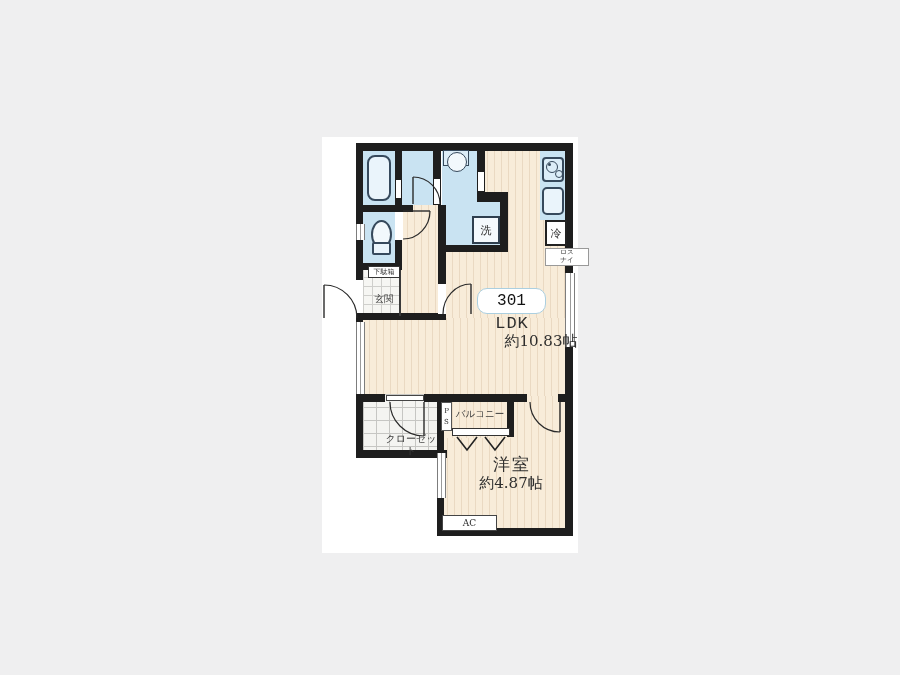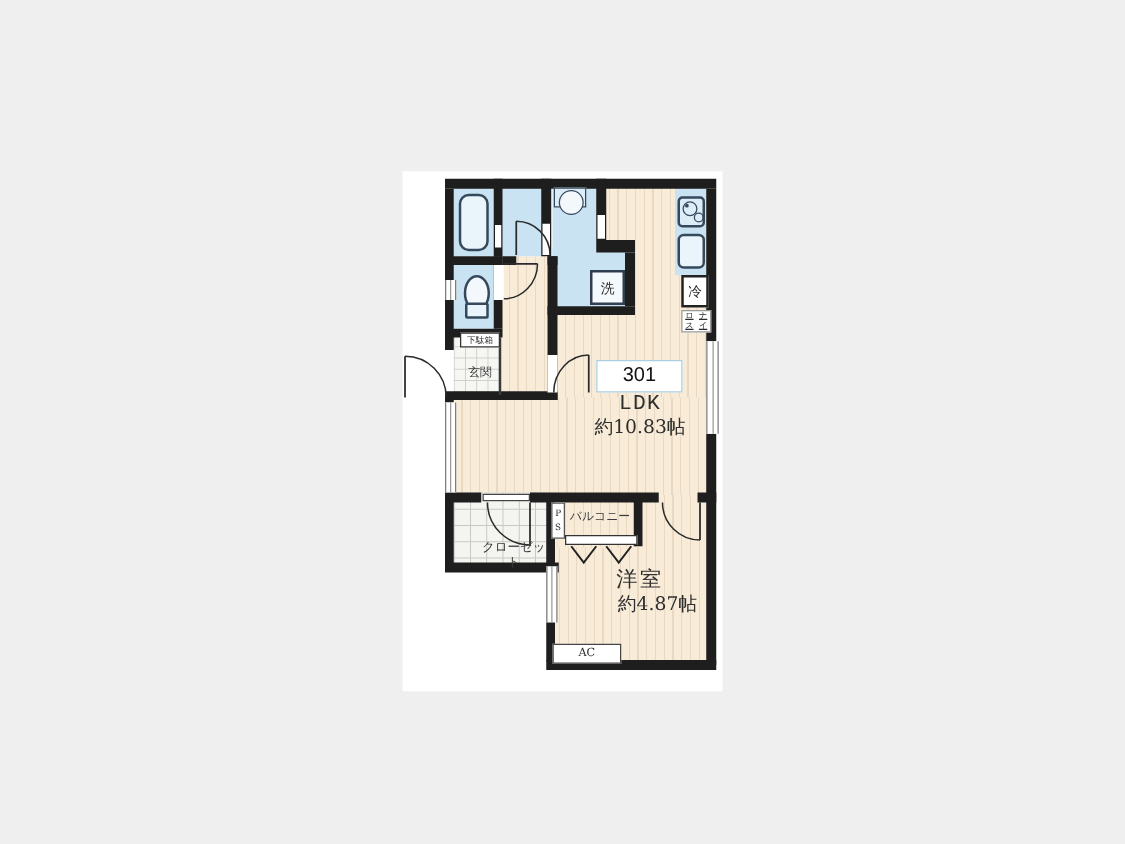--- a/index.html
+++ b/index.html
@@ -16,21 +16,21 @@
         background-image:linear-gradient(#c6c6c3 1px,transparent 1px),linear-gradient(90deg,#c6c6c3 1px,transparent 1px);
         background-size:13px 13px;}
   .tile{position:absolute;background-color:#f6f6f3;
         background-image:linear-gradient(#cfcfcc 1px,transparent 1px),linear-gradient(90deg,#cfcfcc 1px,transparent 1px);
         background-size:9px 9px;}
   .window-v{position:absolute;background:#fff;border-left:1px solid #7d7d7d;border-right:1px solid #7d7d7d;
         background-image:linear-gradient(#9a9a9a,#9a9a9a);background-size:1px 100%;background-position:center;background-repeat:no-repeat;}
   .fix{position:absolute;border:2px solid #36495c;background:#eaf4fb;box-sizing:border-box;}
   .wbox{position:absolute;background:#ffffff;box-sizing:border-box;display:flex;align-items:center;justify-content:center;text-align:center;}
   .lbl{position:absolute;text-align:center;line-height:1.15;}
-  .sans{font-family:Liberation Sans, sans-serif;}
+  .sans{font-family:Liberation Mono, monospace;border-radius:10px;}
   svg{position:absolute;left:0;top:0;overflow:visible;}
 </style>
 </head>
 <body>
 
 <div class="plate">
 
   <div class="wood" style="left:159px;top:10px;width:86px;height:105px;"></div>
   <div class="wood" style="left:124px;top:115px;width:121px;height:70px;"></div>
   <div class="wood" style="left:41px;top:181px;width:204px;height:78px;"></div>
@@ -125,37 +125,37 @@
 
   <div class="wbox" style="left:46px;top:129px;width:32px;height:12px;border:1px solid #333;font-size:7px;">
     <span>下駄箱</span>
   </div>
   <div class="wbox" style="left:150px;top:79px;width:28px;height:28px;border:2px solid #2f3f4f;background:#f4f9fd;font-size:11px;">
     <span>洗</span>
   </div>
   <div class="wbox" style="left:223px;top:83px;width:22px;height:26px;border:2px solid #222;font-size:11px;">
     <span>冷</span>
   </div>
-  <div class="wbox" style="left:223px;top:111px;width:24px;height:18px;border:1px solid #999;font-size:6.5px;flex-direction:row;line-height:1.2;text-decoration:underline;">
+  <div class="wbox" style="left:223px;top:111px;width:44px;height:18px;border:1px solid #999;font-size:6.5px;flex-direction:column;line-height:1.2;">
     <span>ロス</span>
     <span>ナイ</span>
   </div>
   <div class="wbox" style="left:119px;top:265px;width:11px;height:29px;border:1px solid #555;font-size:7px;flex-direction:column;line-height:1.5;">
     <span>P</span>
     <span>S</span>
   </div>
   <div class="wbox" style="left:120px;top:378px;width:55px;height:16px;border:1px solid #444;font-size:9px;">
     <span>AC</span>
   </div>
 
   <div class="wbox sans" style="left:155px;top:151px;width:69px;height:26px;border:1.5px solid #abcfe0;font-size:16px;color:#111;">
     <span>301</span>
   </div>
 
   <div class="lbl" style="left:150px;top:177px;width:80px;font-size:17px;letter-spacing:1px;color:#2e2e2e;font-family:Liberation Mono, monospace;">LDK</div>
-  <div class="lbl" style="left:145px;top:196px;width:90px;font-size:15px;color:#2e2e2e;">約10.83帖</div>
+  <div class="lbl" style="left:145px;top:196px;width:90px;font-size:15px;color:#2e2e2e;padding-left:29px;">約10.83帖</div>
   <div class="lbl" style="left:145px;top:318px;width:90px;font-size:17px;letter-spacing:2px;color:#2e2e2e;">洋室</div>
-  <div class="lbl" style="left:159px;top:338px;width:90px;font-size:15px;color:#2e2e2e;">約4.87帖</div>
+  <div class="lbl" style="left:144px;top:338px;width:90px;font-size:15px;color:#2e2e2e;">約4.87帖</div>
   <div class="lbl" style="left:60px;top:296px;width:58px;font-size:10px;color:#3a3a3a;">クローゼット</div>
   <div class="lbl" style="left:129px;top:272px;width:58px;font-size:9.5px;color:#3a3a3a;">バルコニー</div>
   <div class="lbl" style="left:47px;top:157px;width:30px;font-size:9.5px;color:#3a3a3a;">玄関</div>
 
 </div>
 
 </body></html>

